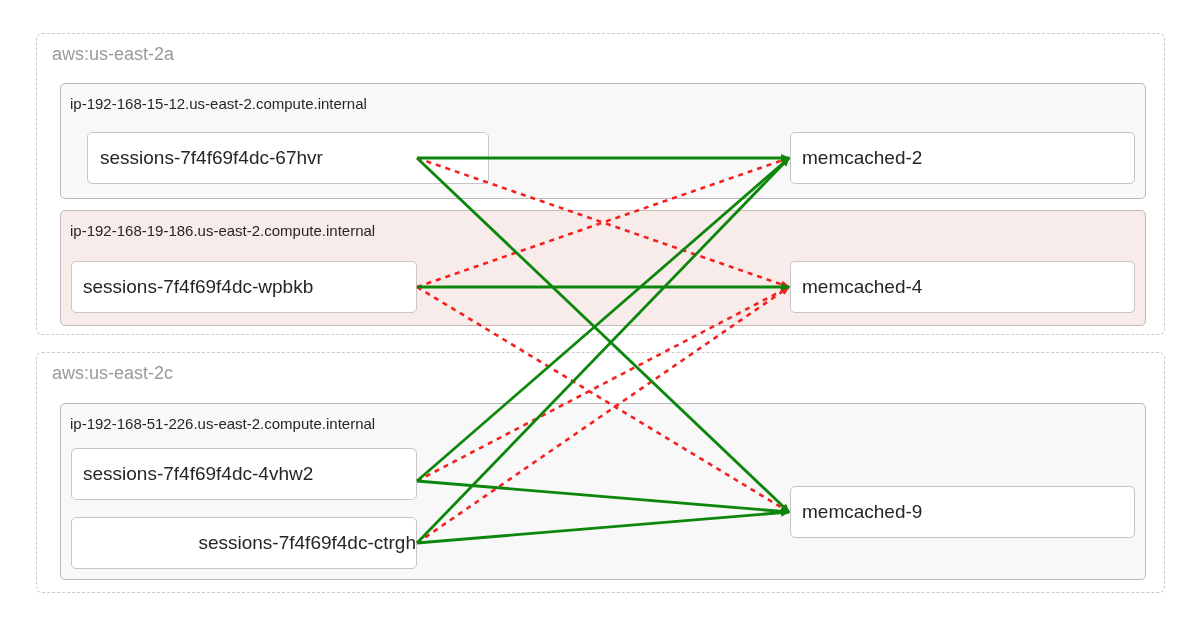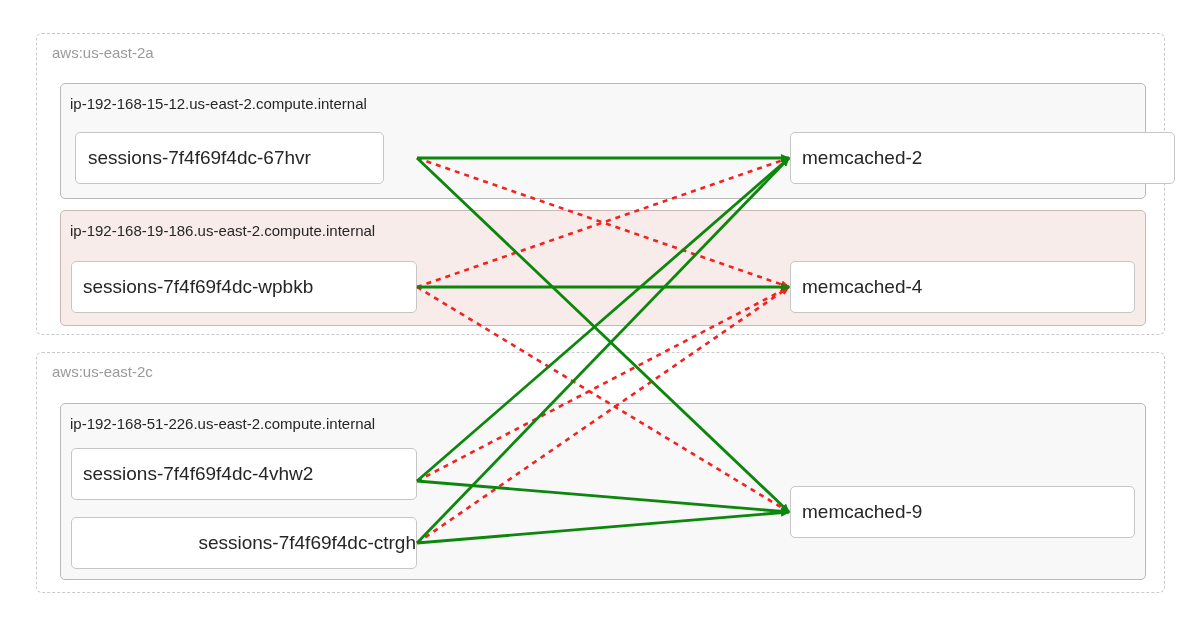--- a/index.html
+++ b/index.html
@@ -18,21 +18,21 @@
     position: absolute;
     border: 1px dashed var(--zone-border, #c9c9c9);
     border-radius: 6px;
     background: #ffffff;
     box-sizing: border-box;
   }
   .zone-label {
     position: absolute;
     left: 15px;
     top: 10px;
-    font-size: 15px;
+    font-size: 18px;
     color: var(--zone-label, #9a9a9a);
     white-space: nowrap;
   }
   .host {
     position: absolute;
     background: var(--host-bg, #f8f8f8);
     border: 1px solid var(--host-border, #b9b9b9);
     border-radius: 5px;
     box-sizing: border-box;
   }
@@ -73,24 +73,24 @@
   }
 </style>
 </head>
 <body>
 
 <div class="zone" style="left:36px; top:33px; width:1129px; height:302px;">
   <div class="zone-label">aws:us-east-2a</div>
 
   <div class="host" style="left:23px; top:49px; width:1086px; height:116px;">
     <div class="host-label">ip-192-168-15-12.us-east-2.compute.internal</div>
-    <div class="pod" style="left:14px; top:48px; width:309px; height:52px;padding-left:12px;">
+    <div class="pod" style="left:26px; top:48px; width:402px; height:52px;padding-left:12px;">
       <span>sessions-7f4f69f4dc-67hvr</span>
     </div>
-    <div class="pod" style="left:729px; top:48px; width:385px; height:52px;">
+    <div class="pod" style="left:729px; top:48px; width:345px; height:52px;">
       <span>memcached-2</span>
     </div>
   </div>
 
   <div class="host highlighted" style="left:23px; top:176px; width:1086px; height:116px;">
     <div class="host-label">ip-192-168-19-186.us-east-2.compute.internal</div>
     <div class="pod" style="left:10px; top:50px; width:346px; height:52px;align-items:center;">
       <span>sessions-7f4f69f4dc-wpbkb</span>
     </div>
     <div class="pod" style="left:729px; top:50px; width:345px; height:52px;">

